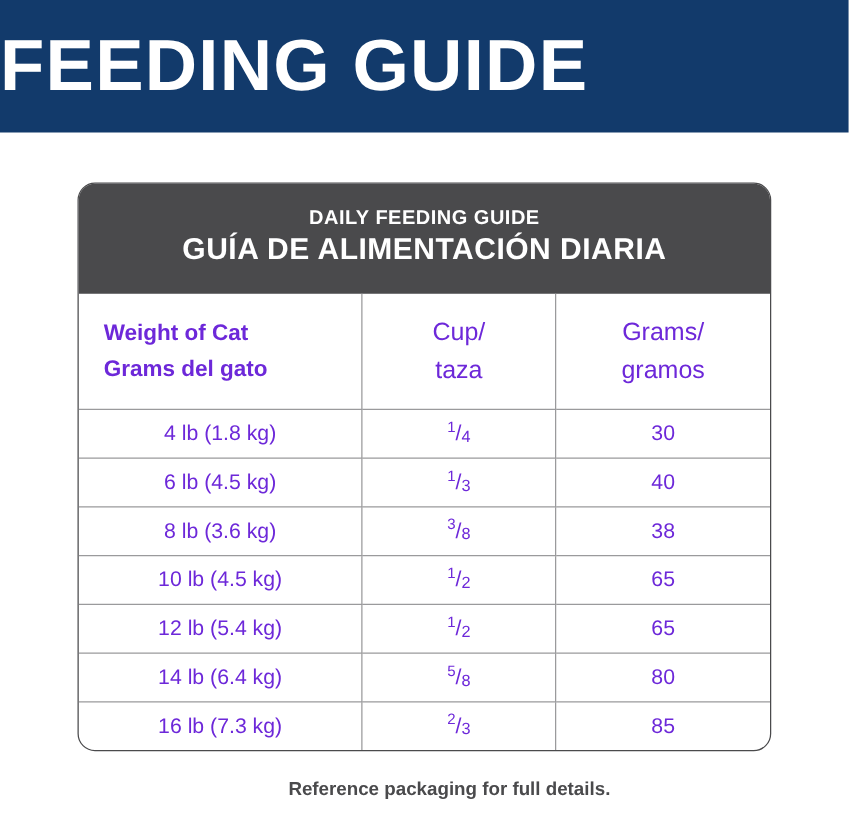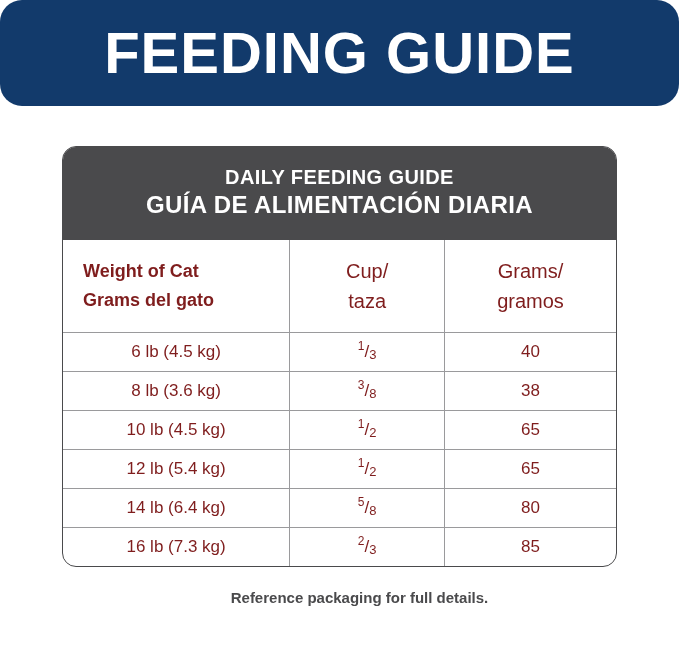--- a/index.html
+++ b/index.html
@@ -21,22 +21,20 @@
     background: #ffffff;
   }
 
   
   .banner {
     width: 679px;
     height: 106px;
     background: #123a6b;
     display: flex;
     align-items: center;
-    justify-content: center;
-    border-radius: 22px;
   }
   .banner-title {
     color: #ffffff;
     font-size: 58px;
     font-weight: bold;
     letter-spacing: 1px;
     line-height: 1;
     text-align: center;
     font-family: "Liberation Sans", sans-serif;
   }
@@ -54,21 +52,21 @@
     box-sizing: border-box;
   }
 
   .card-header {
     background: #4a4a4c;
     color: #ffffff;
     text-align: center;
     padding: 18px 10px 20px 10px;
   }
   .card-header .line1 {
-    font-size: 20px;
+    font-size: 16px;
     font-weight: bold;
     letter-spacing: 0.4px;
     line-height: 1.25;
   }
   .card-header .line2 {
     font-size: 24px;
     font-weight: bold;
     letter-spacing: 0.4px;
     line-height: 1.25;
   }
@@ -78,21 +76,21 @@
     border-collapse: collapse;
     table-layout: fixed;
   }
   table.feeding col.c1 { width: 41%; }
   table.feeding col.c2 { width: 28%; }
   table.feeding col.c3 { width: 31%; }
 
   table.feeding th,
   table.feeding td {
     border: 1px solid #9a9a9c;
-    color: #7f1d1d;
+    color: #6d28d9;
     font-size: 17px;
     text-align: center;
     vertical-align: middle;
   }
   table.feeding th {
     font-weight: bold;
     padding: 14px 8px;
     height: 92px;
     box-sizing: border-box;
   }
@@ -181,20 +179,25 @@
               <div>taza</div>
             </th>
             <th class="center">
               <div>Grams/</div>
               <div>gramos</div>
             </th>
           </tr>
         </thead>
         <tbody>
           <tr>
+            <td>4 lb (1.8 kg)</td>
+            <td><span class="frac"><sup>1</sup><span class="slash">/</span><sub>4</sub></span></td>
+            <td>30</td>
+          </tr>
+          <tr>
             <td>6 lb (4.5 kg)</td>
             <td><span class="frac"><sup>1</sup><span class="slash">/</span><sub>3</sub></span></td>
             <td>40</td>
           </tr>
           <tr>
             <td>8 lb (3.6 kg)</td>
             <td><span class="frac"><sup>3</sup><span class="slash">/</span><sub>8</sub></span></td>
             <td>38</td>
           </tr>
           <tr>

